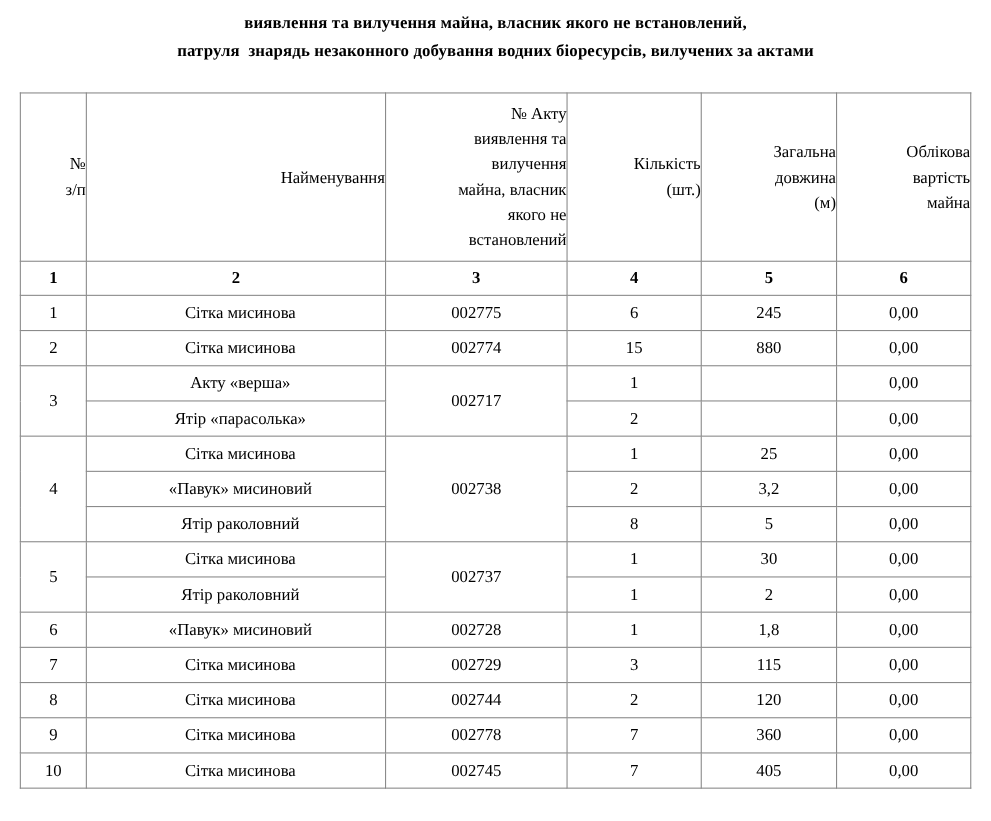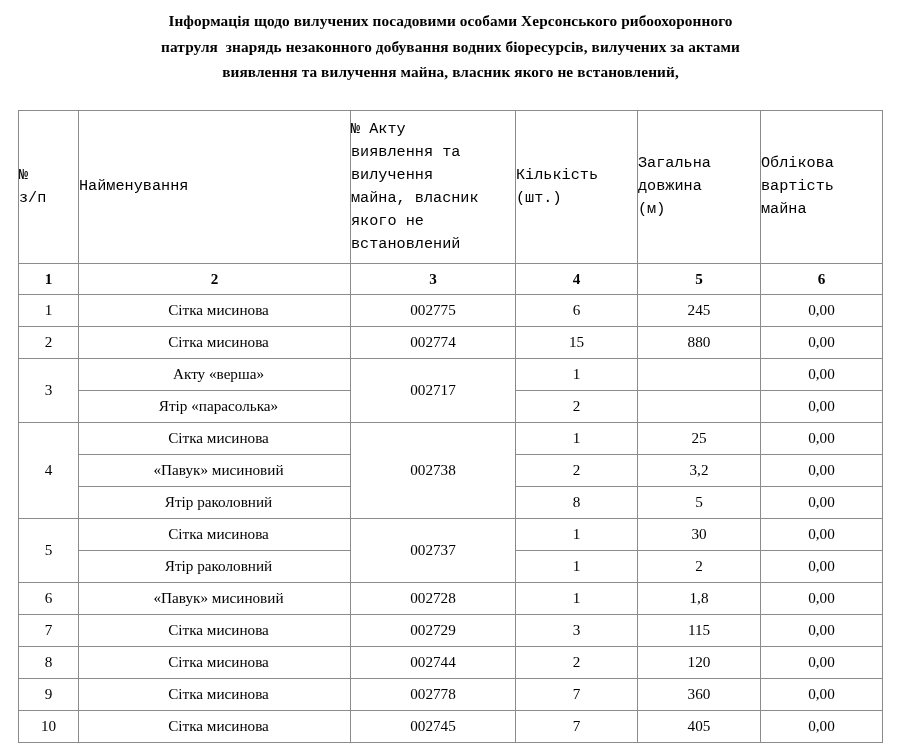--- a/index.html
+++ b/index.html
@@ -67,24 +67,23 @@
     padding: 0;
     vertical-align: middle;
     font-weight: normal;
     background: #fff;
   }
   
   table.seizure { border: 1px solid #6f6f6f; }
 
   thead th {
     height: 152px;
-    text-align: left;
+    text-align: right;
     line-height: 23px;
     padding: 2px 4px;
-    font-family: Liberation Mono, monospace;
   }
   thead th .hl { display: block; }
 
   tr.numrow td {
     height: 30px;
     text-align: center;
     font-weight: bold;
     font-size: 15.2px;
   }
 
@@ -102,23 +101,22 @@
   }
   tbody td.blank { }
 
   
   td.subsep { border-top-color: #9a9a9a; margin-top: 48px; }
 </style>
 </head>
 <body>
 
 <div class="doc-title">
-  <span class="tline">Інформація щодо вилучених посадовими особами Херсонського рибоохоронного</span>
+  <span class="tline narrow">виявлення та вилучення майна, власник якого не встановлений,</span>
   <span class="tline">патруля  знарядь незаконного добування водних біоресурсів, вилучених за актами</span>
-  <span class="tline narrow">виявлення та вилучення майна, власник якого не встановлений,</span>
 </div>
 
 <div class="table-wrap">
   <table class="seizure">
     <colgroup>
       <col class="c1">
         <col class="c2">
         <col class="c3">
         <col class="c4">
         <col class="c5">

